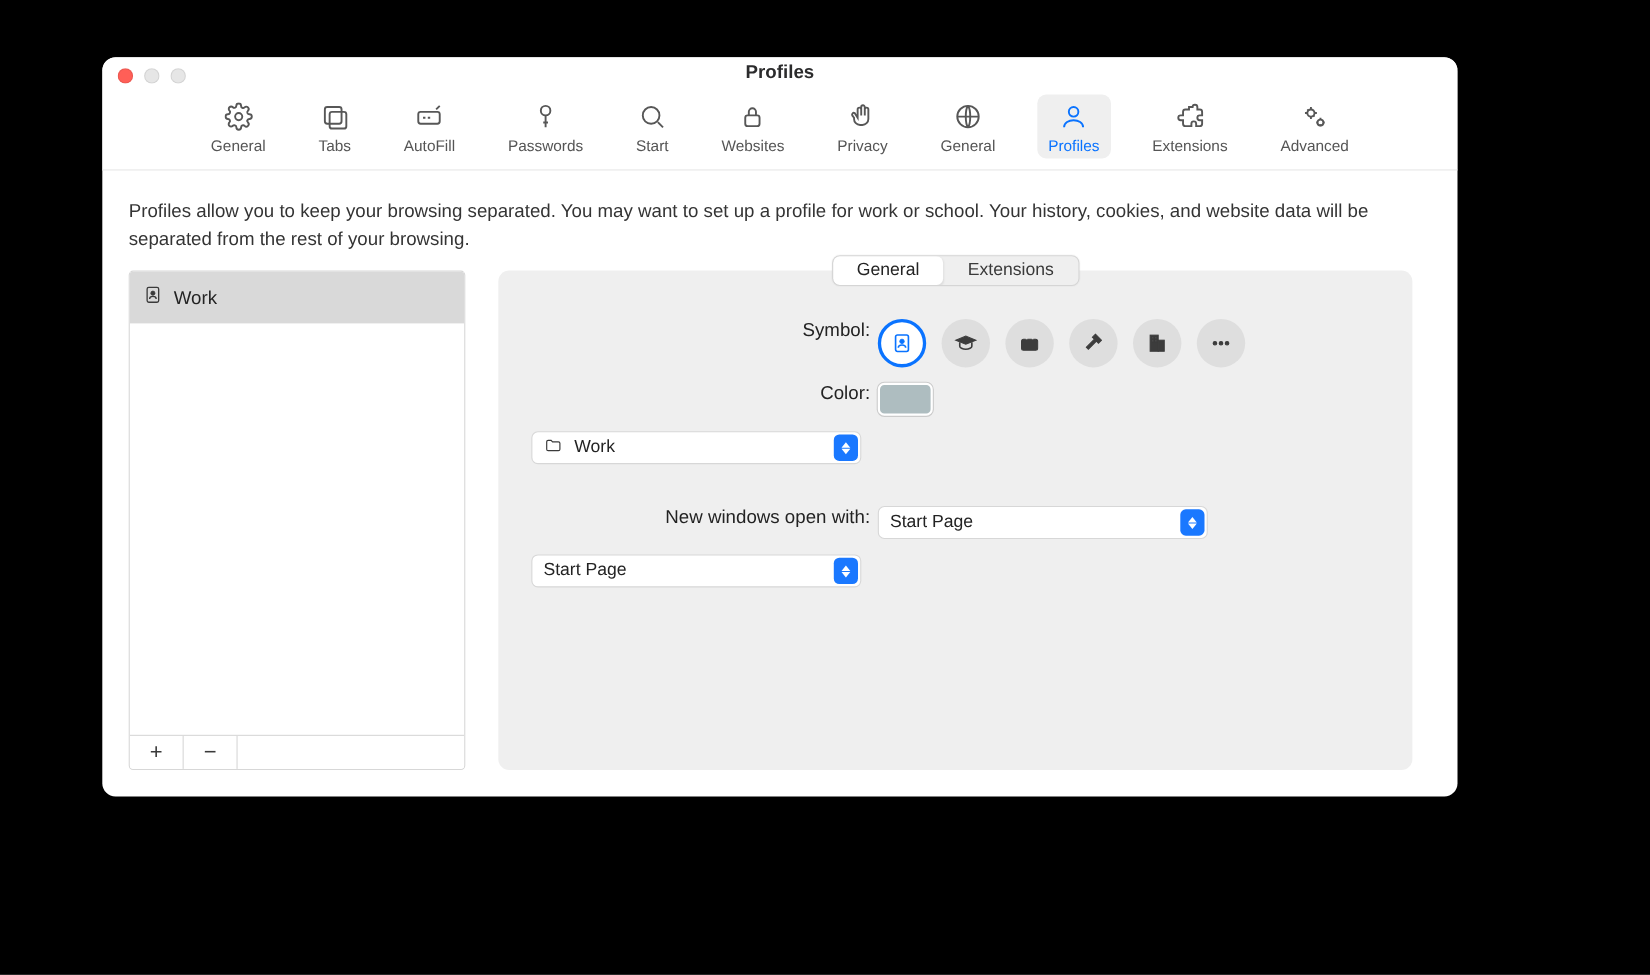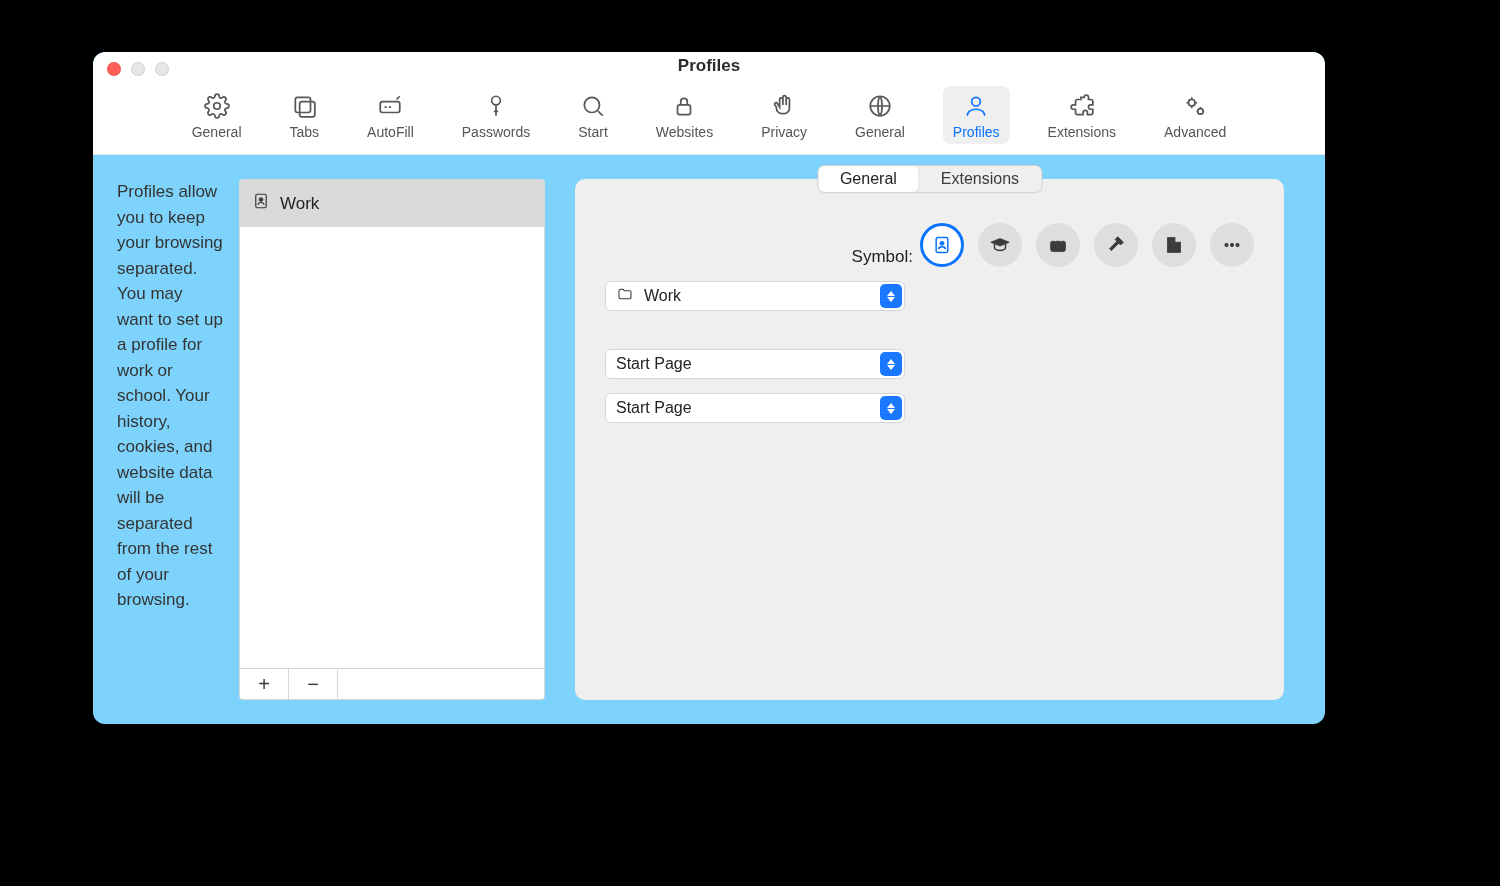--- a/index.html
+++ b/index.html
@@ -11,21 +11,21 @@
     font-family: -apple-system, "Helvetica Neue", Helvetica, Arial, sans-serif;
     -webkit-font-smoothing: antialiased;
   }
 
   .window {
     position: absolute;
     left: 93px;
     top: 52px;
     width: 1232px;
     height: 672px;
-    background: #7dd3fc;
+    background: #ffffff;
     border-radius: 12px;
     box-shadow: 0 20px 60px rgba(0,0,0,0.5);
     overflow: hidden;
     display: flex;
     flex-direction: column;
   }
 
   
   .titlebar {
     position: relative;
@@ -93,21 +93,21 @@
     font-size: 14px;
     color: #555;
   }
   .tool-item.active .tool-label { color: #0a73ff; }
 
   
   .body {
     flex: 1;
     padding: 24px 41px 24px 24px;
     display: flex;
-    flex-direction: row;
+    flex-direction: column;
     gap: 16px;
     overflow: hidden;
   }
   .description {
     font-size: 17px;
     color: #343434;
     line-height: 1.5;
   }
 
   .panels {
@@ -193,21 +193,21 @@
   }
 
   .form {
     display: flex;
     flex-direction: column;
     gap: 14px;
     margin-top: 10px;
   }
   .form-row {
     display: flex;
-    align-items: flex-end;
+    align-items: flex-start;
     gap: 7px;
   }
   .form-row.gap-top { margin-top: 24px; }
   .form-label {
     width: 308px;
     text-align: right;
     font-size: 17px;
     color: #222;
   }
 
@@ -487,34 +487,39 @@
               <div class="sym">
                 <svg viewBox="0 0 24 24" width="22" height="22">
                     <circle cx="6" cy="12" r="1.8"></circle>
                     <circle cx="12" cy="12" r="1.8"></circle>
                     <circle cx="18" cy="12" r="1.8"></circle>
                   </svg>
               </div>
             </div>
           </div>
 
+          <div class="form-row">
+            <div class="form-label">Color:</div>
+            <div class="color-swatch" style="background:#aebdc0"></div>
+          </div>
 
           <div class="form-row">
             <div class="select">
               <span class="folder">
                 <svg viewBox="0 0 24 24" width="18" height="16">
                     <path d="M3 7a2 2 0 0 1 2-2h4l2 2h8a2 2 0 0 1 2 2v8a2 2 0 0 1-2 2H5a2 2 0 0 1-2-2V7z" fill="none" stroke="#3a3a3a" stroke-width="1.6"></path>
                   </svg>
               </span>
               <span>Work</span>
               <span class="stepper"></span>
             </div>
           </div>
 
           <div class="form-row gap-top">
+            <div class="form-label">New windows open with:</div>
             <div class="select">
               <span>Start Page</span>
               <span class="stepper"></span>
             </div>
           </div>
 
           <div class="form-row">
             <div class="select">
               <span>Start Page</span>
               <span class="stepper"></span>

